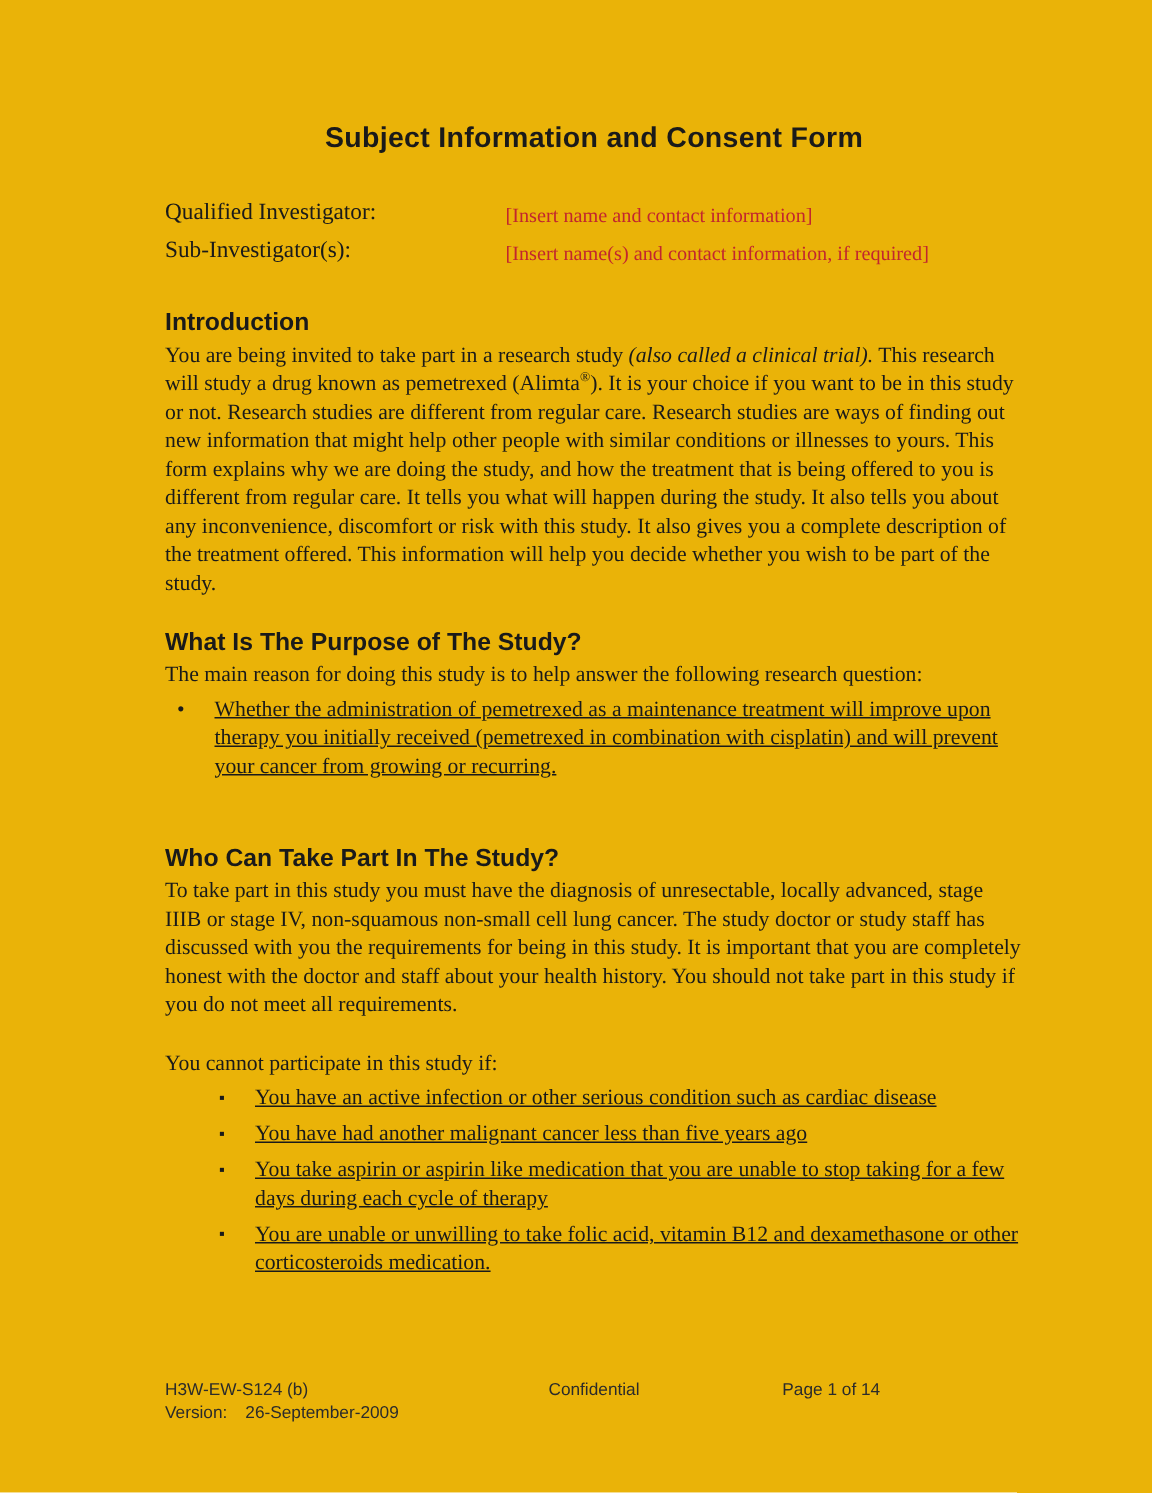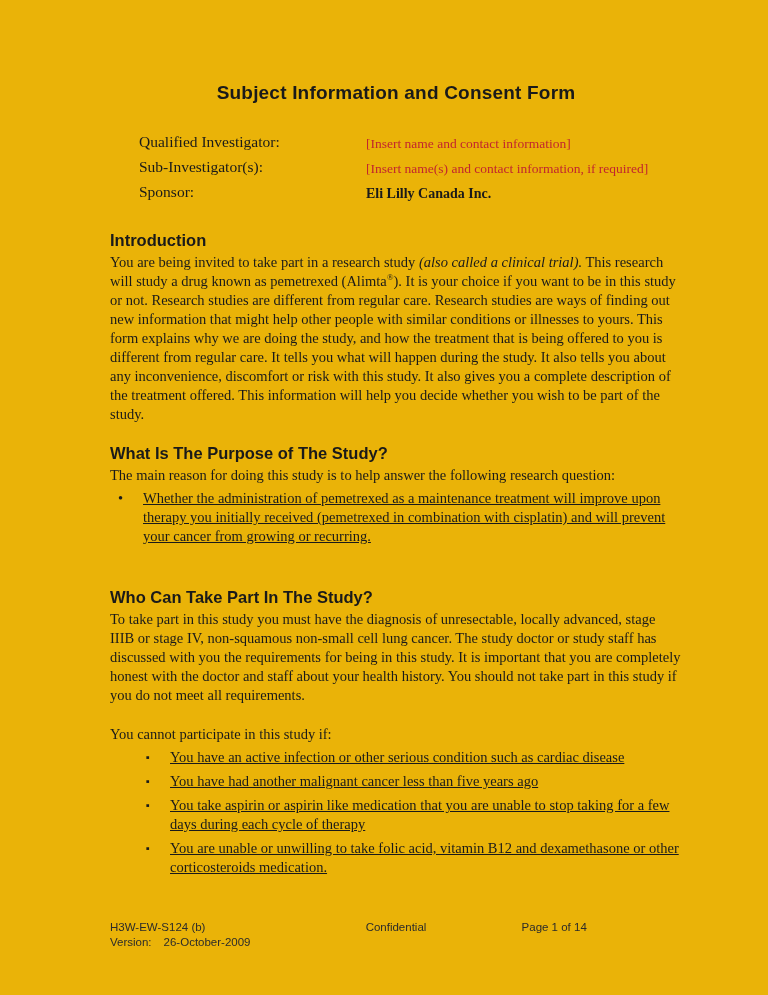--- a/index.html
+++ b/index.html
@@ -23,21 +23,21 @@
     margin:0 0 26px 0;
     letter-spacing:0.2px;
   }
   .study-title{
     font-weight:bold;
     font-size:16px;
     line-height:22px;
     margin:0 0 26px 0;
   }
   .inv-table{margin:0 0 26px 0;}
-  .inv-row{display:flex; line-height:23px;margin-left:29px;}
+  .inv-row{display:flex; line-height:23px;}
   .inv-label{
     width:227px; flex:0 0 227px;
     font-size:15.5px;
   }
   .inv-value{font-size:13.5px; padding-top:2px;}
   .inv-value.red{color:#c2262e;}
   .inv-value.bold{font-weight:bold; color:#1a1a1a; font-size:14px;}
   .section-heading{
     font-family:"Liberation Sans", sans-serif;
     font-weight:bold;
@@ -94,24 +94,20 @@
 
     <div class="inv-table">
       <div class="inv-row">
         <span class="inv-label">Qualified Investigator:</span>
         <span class="inv-value red">[Insert name and contact information]</span>
       </div>
       <div class="inv-row">
         <span class="inv-label">Sub-Investigator(s):</span>
         <span class="inv-value red">[Insert name(s) and contact information, if required]</span>
       </div>
-      <div class="inv-row">
-        <span class="inv-label">Sponsor:</span>
-        <span class="inv-value bold">Eli Lilly Canada Inc.</span>
-      </div>
     </div>
 
     <h2 class="section-heading">Introduction</h2>
     <p class="body-para"><span>You are being invited to take part in a research study </span><span class="italic">(also called a clinical trial).</span><span>  This research will study a drug known as pemetrexed (Alimta</span><span class="sup">®</span><span>).  It is your choice if you want to be in this study or not.   Research studies are different from regular care.  Research studies are ways of finding out new information that might help other people with similar conditions or illnesses to yours. This form explains why we are doing the study, and how the treatment that is being offered to you is different from regular care. It tells you what will happen during the study.  It also tells you about any inconvenience, discomfort or risk with this study.  It also gives you a complete description of the treatment offered. This information will help you decide whether you wish to be part of the study.</span></p>
 
     <h2 class="section-heading">What Is The Purpose of The Study?</h2>
     <p class="body-para tight">The main reason for doing this study is to help answer the following research question:</p>
     <div class="bullet-list">
       <div class="bullet-row round">
         <span class="bullet-glyph">•</span>
@@ -144,19 +140,19 @@
       </div>
 
     </div>
 
   </div>
 
   <div class="footer">
     <div class="footer-left">
       <div>H3W-EW-S124 (b)</div>
       <div>
-        <span class="footer-version-label">Version:</span><span>26-October-2009</span>
+        <span class="footer-version-label">Version:</span><span>26-September-2009</span>
       </div>
     </div>
     <div class="footer-center">Confidential</div>
     <div class="footer-right">Page 1 of 14</div>
   </div>
 </div>
 
 </body></html>

